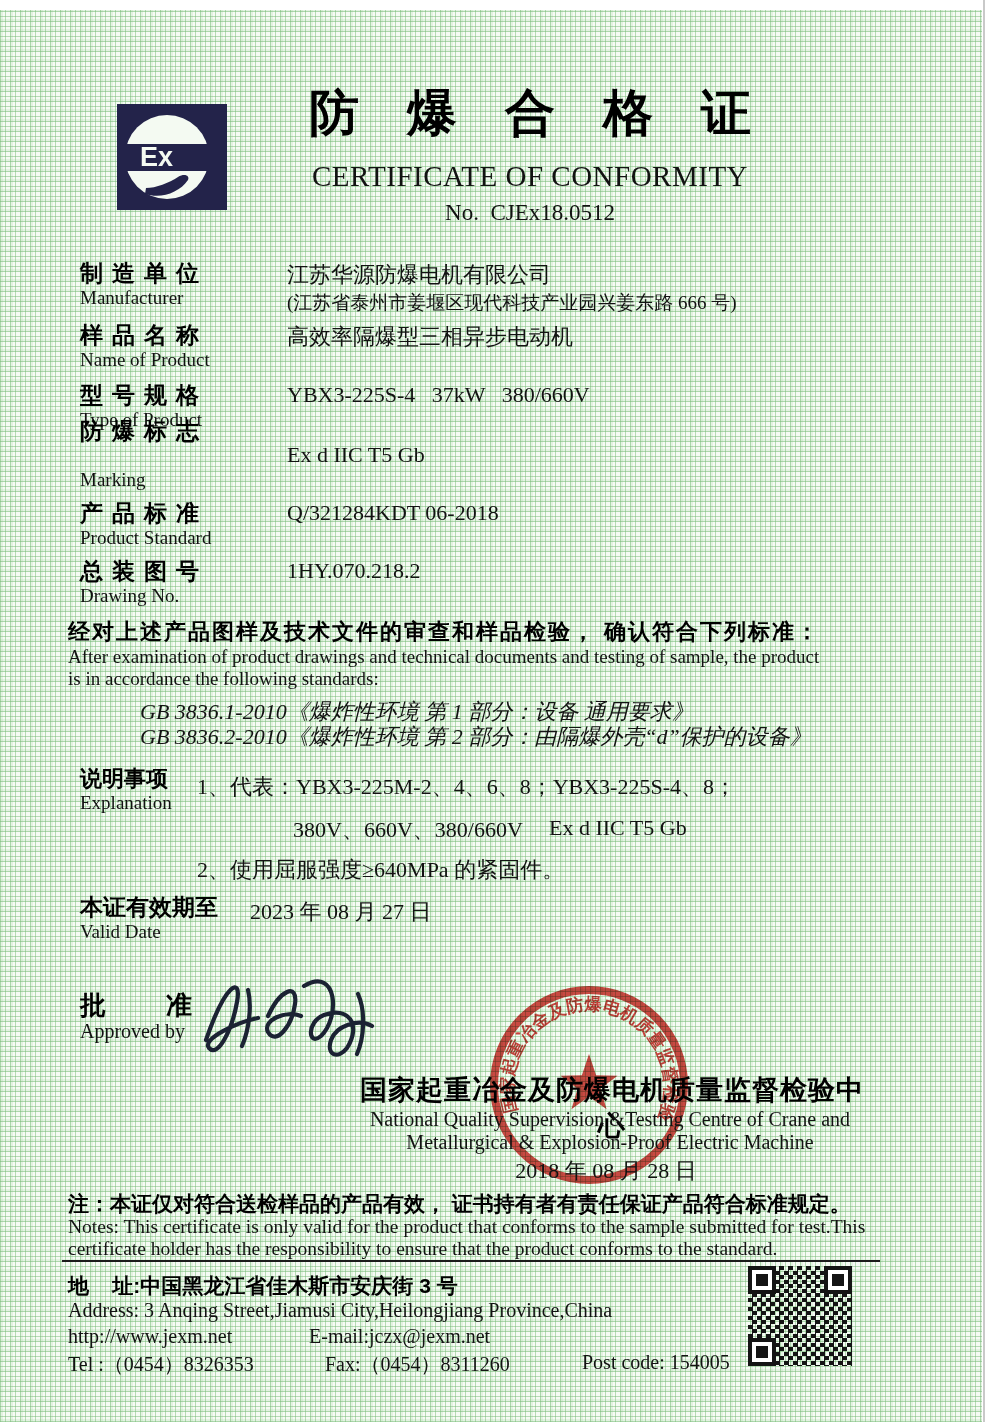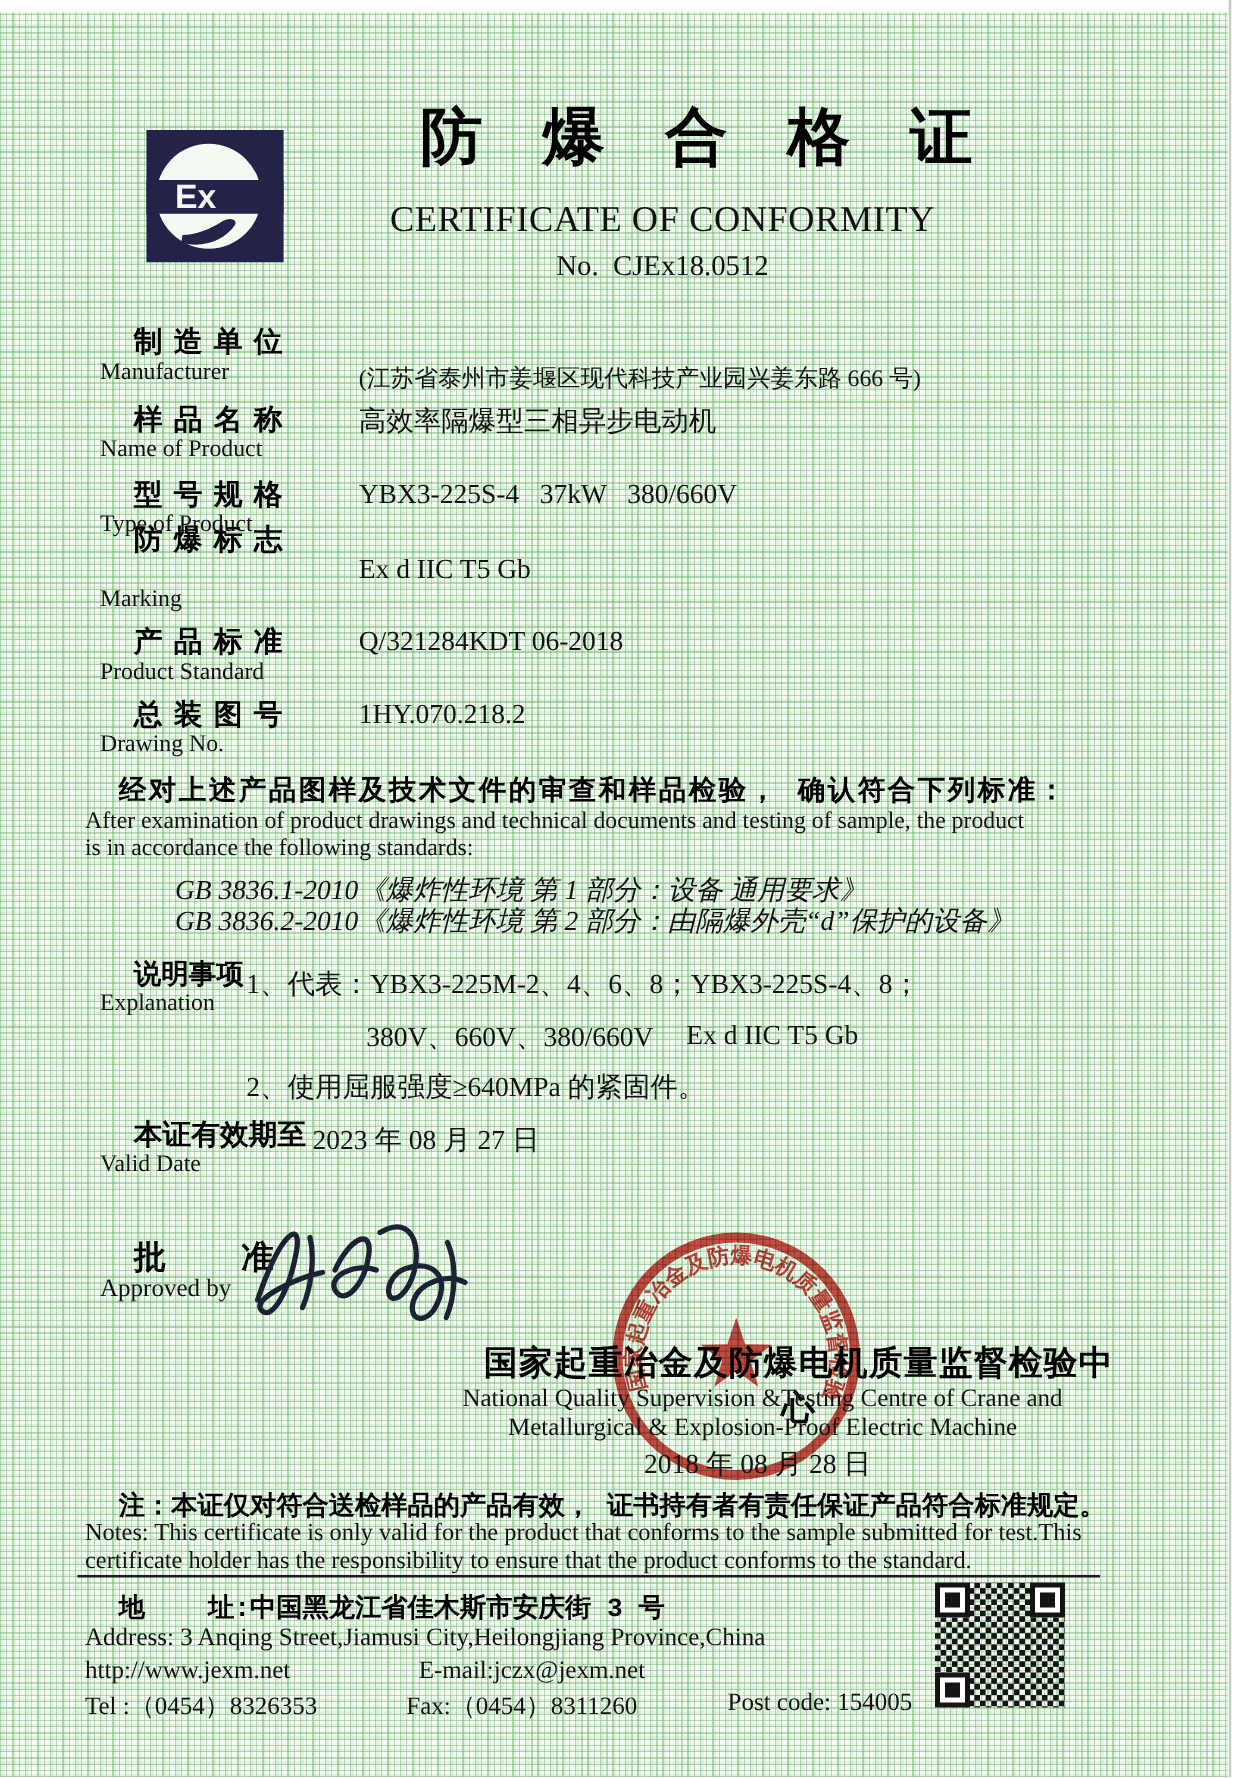--- a/index.html
+++ b/index.html
@@ -8,21 +8,21 @@
   
   .paper{position:absolute;left:0;top:10px;width:982px;height:1412px;
     background-color:#f6fbf4;
     background-image:
       repeating-linear-gradient(0deg, rgba(118,186,118,.50) 0 1px, transparent 1px 5px),
       repeating-linear-gradient(90deg, rgba(118,186,118,.50) 0 1px, transparent 1px 5px),
       repeating-linear-gradient(0deg, rgba(160,212,160,.22) 0 3px, transparent 3px 10px),
       repeating-linear-gradient(90deg, rgba(160,212,160,.22) 0 3px, transparent 3px 10px);}
   .edge-shadow{position:absolute;left:983px;top:0;width:2px;height:1422px;background:#c9c9c9;}
   .abs{position:absolute;}
-  .zh-bold{font-family:Liberation Mono, monospace;font-weight:700;color:#000;padding-left:27px;}
+  .zh-bold{font-family:Liberation Sans, sans-serif;font-weight:700;color:#000;}
   .serif{font-family:"Liberation Serif","DejaVu Serif",serif;}
   .pre{white-space:pre;}
   
   .title-zh{left:250px;top:86px;width:560px;text-align:center;font-size:50px;
     letter-spacing:48px;text-indent:48px;line-height:1.1;}
   .title-en{left:230px;top:160px;width:600px;text-align:center;font-size:29px;letter-spacing:.5px;}
   .cert-no{left:230px;top:200px;width:600px;text-align:center;font-size:23px;}
   
   .logo{left:117px;top:104px;width:110px;height:91px;}
   
@@ -66,20 +66,21 @@
       <text x="23" y="62" font-family="Liberation Sans, sans-serif" font-weight="bold" font-size="27" fill="#f4faf2">Ex</text>
     </svg>
   </div>
 
   <div class="abs zh-bold title-zh">防爆合格证</div>
   <div class="abs serif title-en">CERTIFICATE OF CONFORMITY</div>
   <div class="abs serif cert-no pre">No.  CJEx18.0512</div>
 
   <div class="abs zh-bold flabel" style="top:258px">制造单位</div>
   <div class="abs serif flabel-en" style="top:287px">Manufacturer</div>
+  <div class="abs fvalue" style="top:260px">江苏华源防爆电机有限公司</div>
   <div class="abs fvalue" style="top:290px;font-size:19px">(江苏省泰州市姜堰区现代科技产业园兴姜东路 666 号)</div>
 
   <div class="abs zh-bold flabel" style="top:320px">样品名称</div>
   <div class="abs serif flabel-en" style="top:349px">Name of Product</div>
   <div class="abs fvalue" style="top:322px">高效率隔爆型三相异步电动机</div>
 
   <div class="abs zh-bold flabel" style="top:380px">型号规格</div>
   <div class="abs serif flabel-en" style="top:409px">Type of Product</div>
   <div class="abs fvalue pre" style="top:382px">YBX3-225S-4   37kW   380/660V</div>
 
@@ -147,21 +148,21 @@
 
   <div class="abs zh-bold notes-zh">注：本证仅对符合送检样品的产品有效， 证书持有者有责任保证产品符合标准规定。</div>
   <div class="abs serif notes-en" style="top:1216px">Notes: This certificate is only valid for the product that conforms to the sample submitted for test.This</div>
   <div class="abs serif notes-en" style="top:1238px">certificate holder has the responsibility to ensure that the product conforms to the standard.</div>
 
   <div class="abs rule"></div>
 
   <div class="abs zh-bold foot pre" style="left:68px;top:1272px;font-size:21px">地    址:中国黑龙江省佳木斯市安庆街 3 号</div>
   <div class="abs serif foot" style="left:68px;top:1299px">Address: 3 Anqing Street,Jiamusi City,Heilongjiang Province,China</div>
   <div class="abs serif foot" style="left:68px;top:1325px">http://www.jexm.net</div>
-  <div class="abs serif foot" style="left:335px;top:1325px">E-mail:jczx@jexm.net</div>
+  <div class="abs serif foot" style="left:309px;top:1325px">E-mail:jczx@jexm.net</div>
   <div class="abs serif foot" style="left:68px;top:1351px">Tel :（0454）8326353</div>
   <div class="abs serif foot" style="left:325px;top:1351px">Fax:（0454）8311260</div>
   <div class="abs serif foot" style="left:582px;top:1351px">Post code: 154005</div>
 
   <div class="abs qr">
     <div class="finder tl"></div>
     <div class="finder tr"></div>
     <div class="finder bl"></div>
   </div>
 </div>

